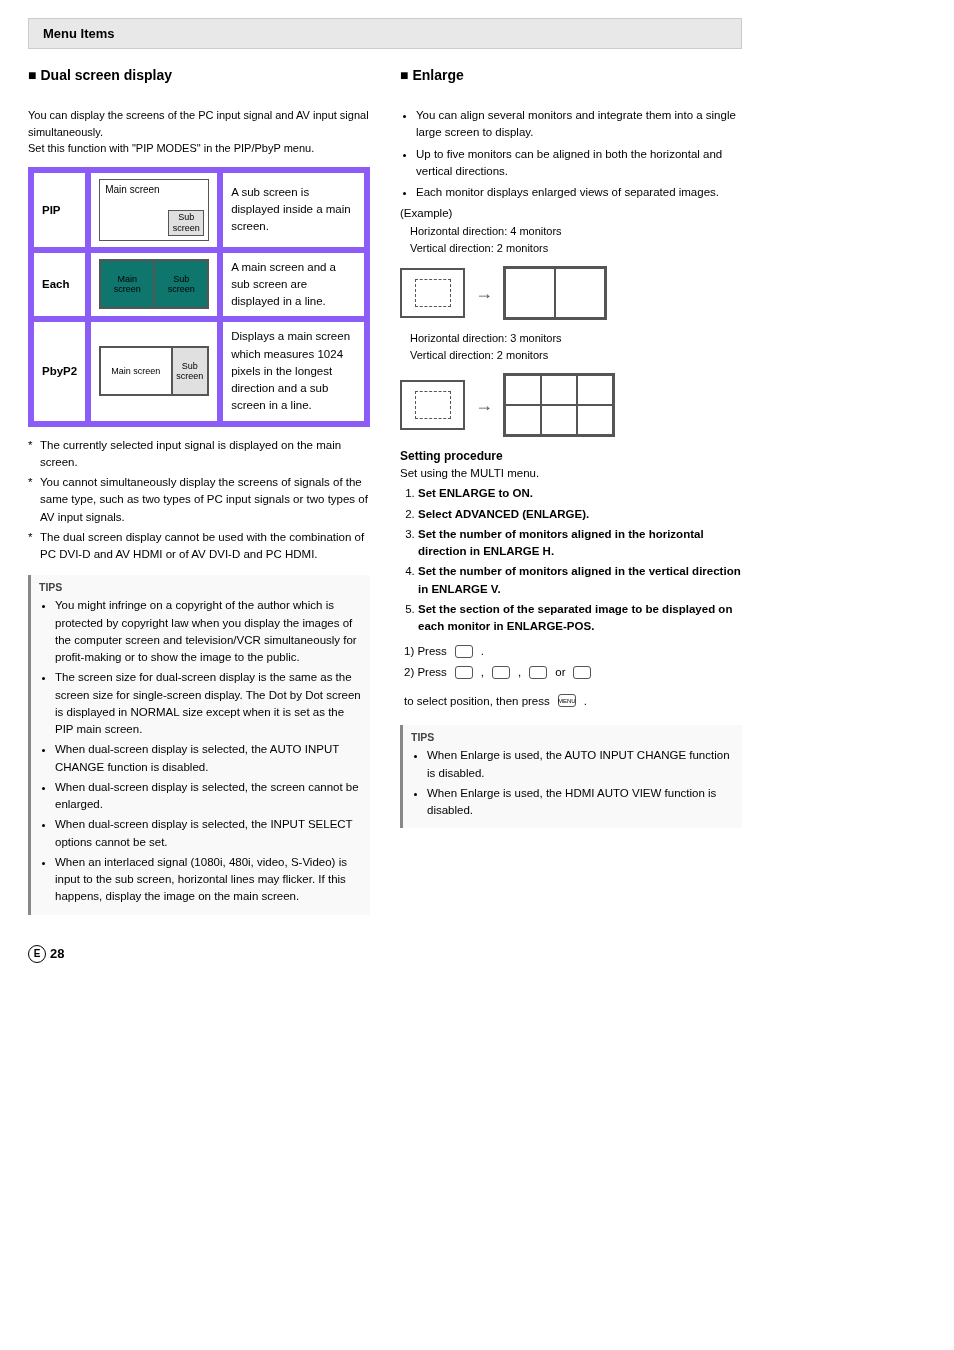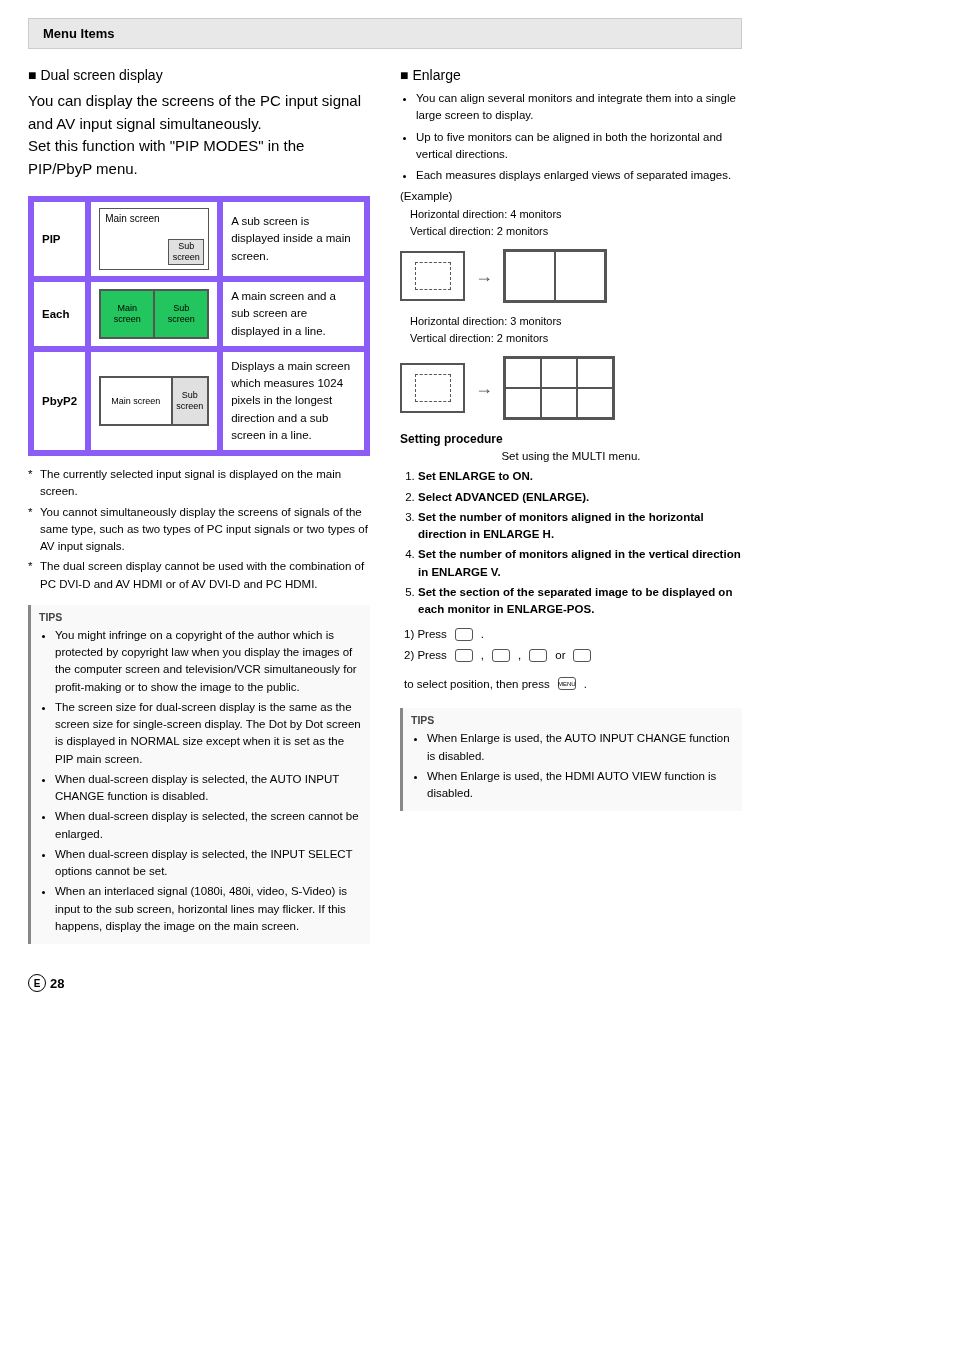--- a/index.html
+++ b/index.html
@@ -33,33 +33,33 @@
     .col-left {
       flex: 1 1 0;
       min-width: 0;
     }
     .col-right {
       flex: 1 1 0;
       min-width: 0;
     }
     .section-title {
       font-size: 14px;
-      font-weight: normal;
-      margin-bottom: 7px;
+      font-weight: bold;
+      margin-bottom: 24px;
       display: flex;
       align-items: center;
       gap: 4px;
     }
     .section-title::before {
       content: '■';
       font-size: 14px;
     }
     .section-desc {
-      font-size: 15px;
-      margin-bottom: 16px;
+      font-size: 11px;
+      margin-bottom: 10px;
       line-height: 1.5;
     }
     
     .pip-table {
       border-collapse: collapse;
       width: 100%;
       margin-bottom: 10px;
       border: 1px solid #888;
     }
     .pip-table td {
@@ -107,21 +107,21 @@
       justify-content: center;
       font-size: 9px;
       text-align: center;
       line-height: 1.2;
     }
     .diag-pbyp {
       border: 1.5px solid #555;
       width: 110px;
       height: 50px;
       position: relative;
-      background: #22c55e;
+      background: #0f766e;
       display: flex;
     }
     .diag-pbyp .half {
       flex: 1;
       border: 1px solid #555;
       display: flex;
       align-items: center;
       justify-content: center;
       font-size: 9px;
       text-align: center;
@@ -266,21 +266,20 @@
       margin-top: 12px;
     }
     .setting-procedure .sp-title {
       font-weight: bold;
       font-size: 12px;
       margin-bottom: 4px;
     }
     .setting-procedure .sp-sub {
       font-size: 11.5px;
       margin-bottom: 6px;
-      text-align: center;
     }
     .setting-procedure ol {
       padding-left: 18px;
     }
     .setting-procedure ol li {
       font-size: 11.5px;
       line-height: 1.5;
       margin-bottom: 3px;
     }
     .setting-procedure ol li b {
@@ -415,21 +414,21 @@
 
     </div>
 
     <div class="col-right">
 
       <div class="section-title">Enlarge</div>
 
       <ul class="enlarge-bullets">
         <li>You can align several monitors and integrate them into a single large screen to display.</li>
         <li>Up to five monitors can be aligned in both the horizontal and vertical directions.</li>
-        <li>Each measures displays enlarged views of separated images.</li>
+        <li>Each monitor displays enlarged views of separated images.</li>
       </ul>
 
       <div class="example-label">(Example)</div>
       <div class="example-sub">Horizontal direction: 4 monitors</div>
       <div class="example-sub">Vertical direction: 2 monitors</div>
 
       <div class="monitor-row">
         <div class="monitor-single">
           <div class="dotted-rect"></div>
         </div>

